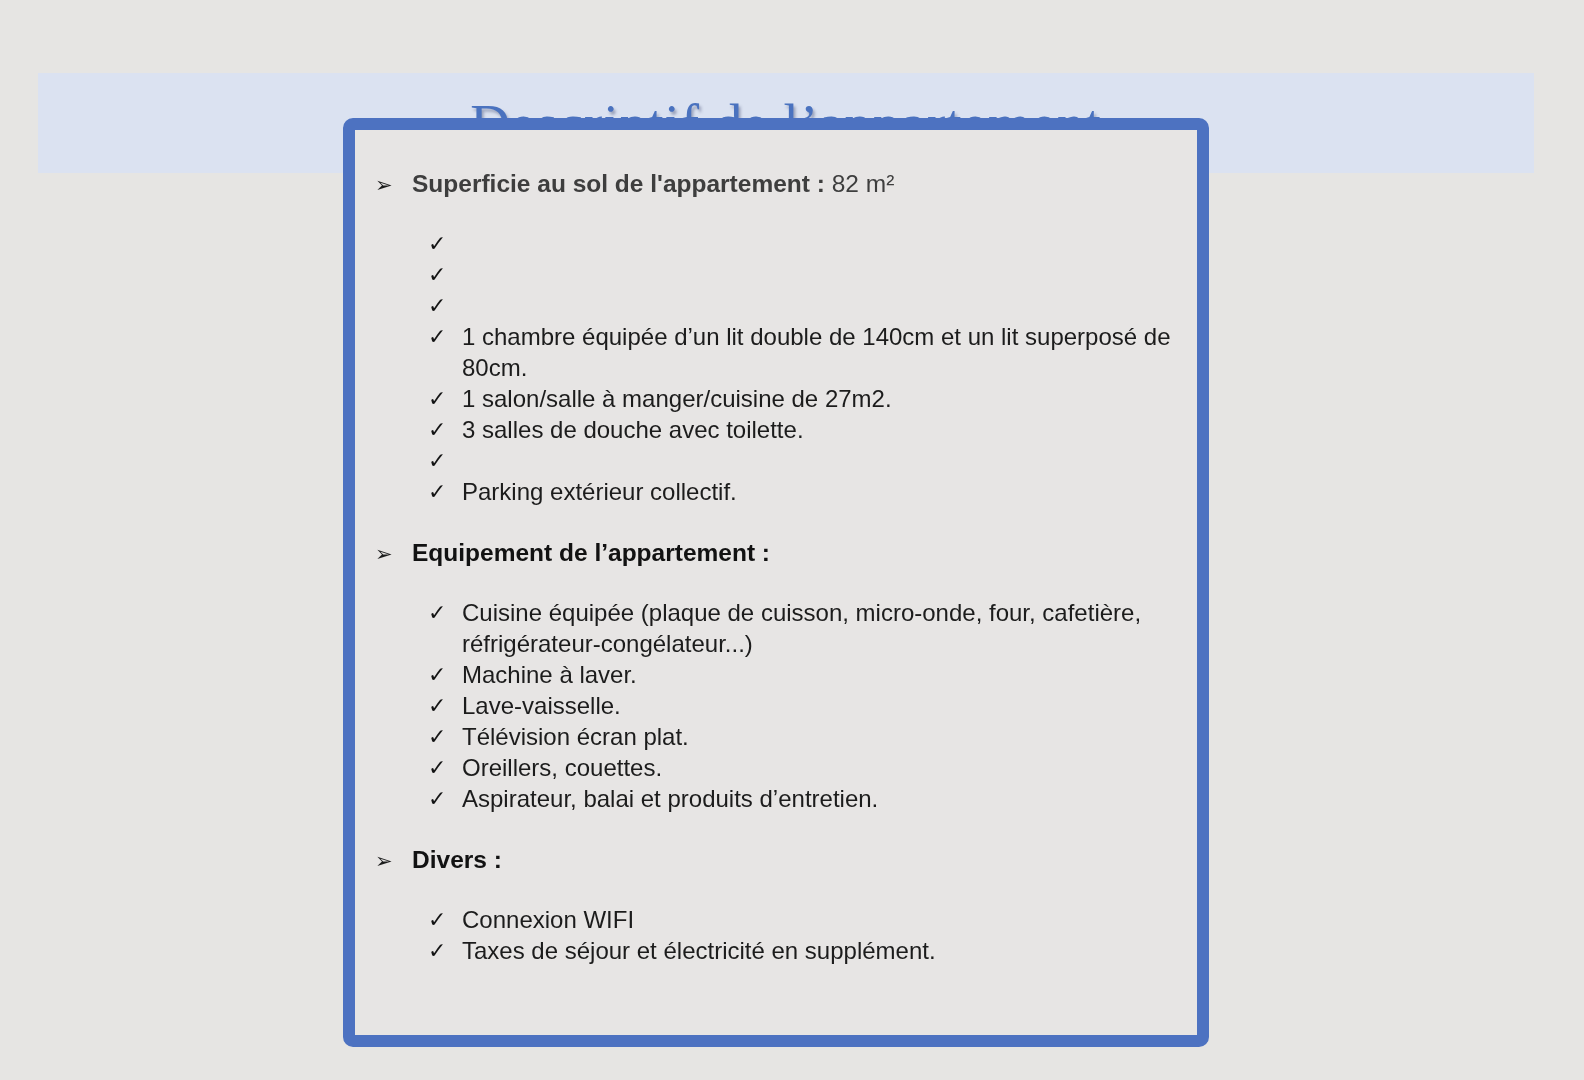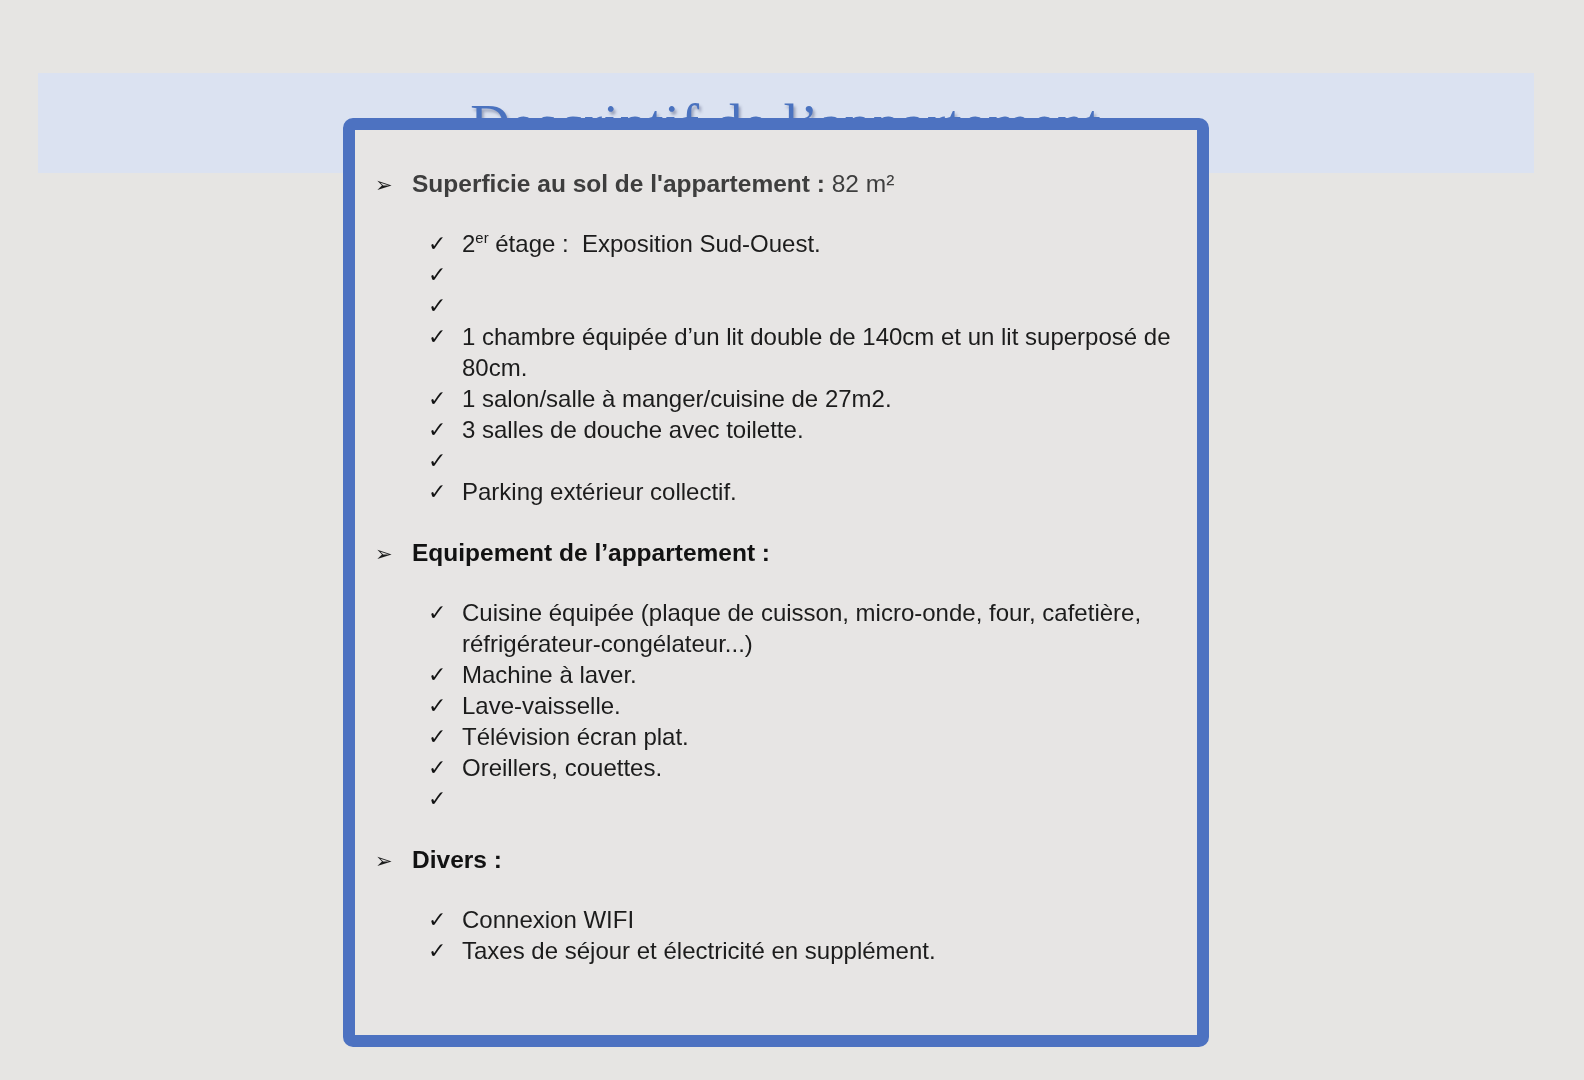--- a/index.html
+++ b/index.html
@@ -77,21 +77,20 @@
 
 <div class="content-box">
 
   <div class="section-heading heading-gray">
     <span class="arrow">➢</span>
     <span class="heading-text"><span>Superficie au sol de l'appartement : </span><span class="heading-value">82 m²</span></span>
   </div>
   <ul class="check-list">
     <li class="check-item">
       <span class="check">✓</span>
-      <span class="item-text"><span>2</span><sup>er</sup><span> étage :  Exposition Sud-Ouest.</span></span>
     </li>
     <li class="check-item">
       <span class="check">✓</span>
     </li>
     <li class="check-item">
       <span class="check">✓</span>
     </li>
     <li class="check-item">
       <span class="check">✓</span>
       <span class="item-text">1 chambre équipée d’un lit double de 140cm et un lit superposé de 80cm.</span>
@@ -133,20 +132,21 @@
     <li class="check-item">
       <span class="check">✓</span>
       <span class="item-text">Télévision écran plat.</span>
     </li>
     <li class="check-item">
       <span class="check">✓</span>
       <span class="item-text">Oreillers, couettes.</span>
     </li>
     <li class="check-item">
       <span class="check">✓</span>
+      <span class="item-text">Aspirateur, balai et produits d’entretien.</span>
     </li>
   </ul>
 
   <div class="section-heading heading-dark">
     <span class="arrow">➢</span>
     <span class="heading-text">Divers :</span>
   </div>
   <ul class="check-list">
     <li class="check-item">
       <span class="check">✓</span>

